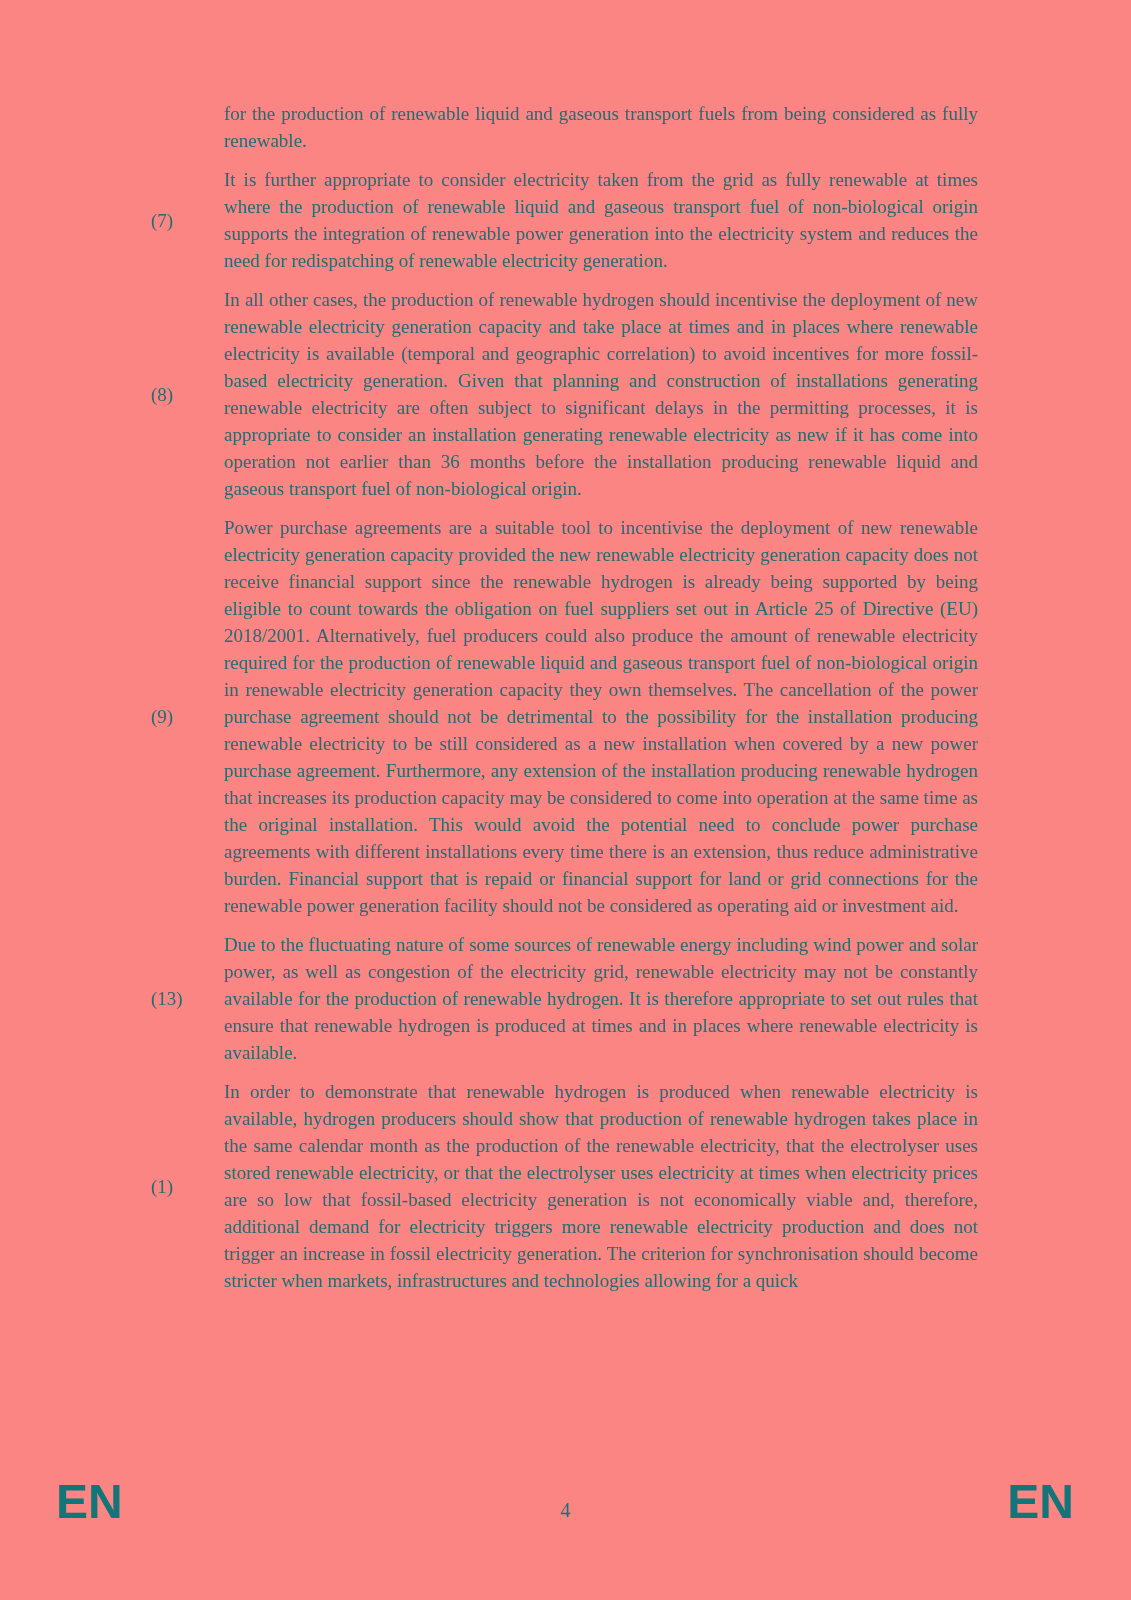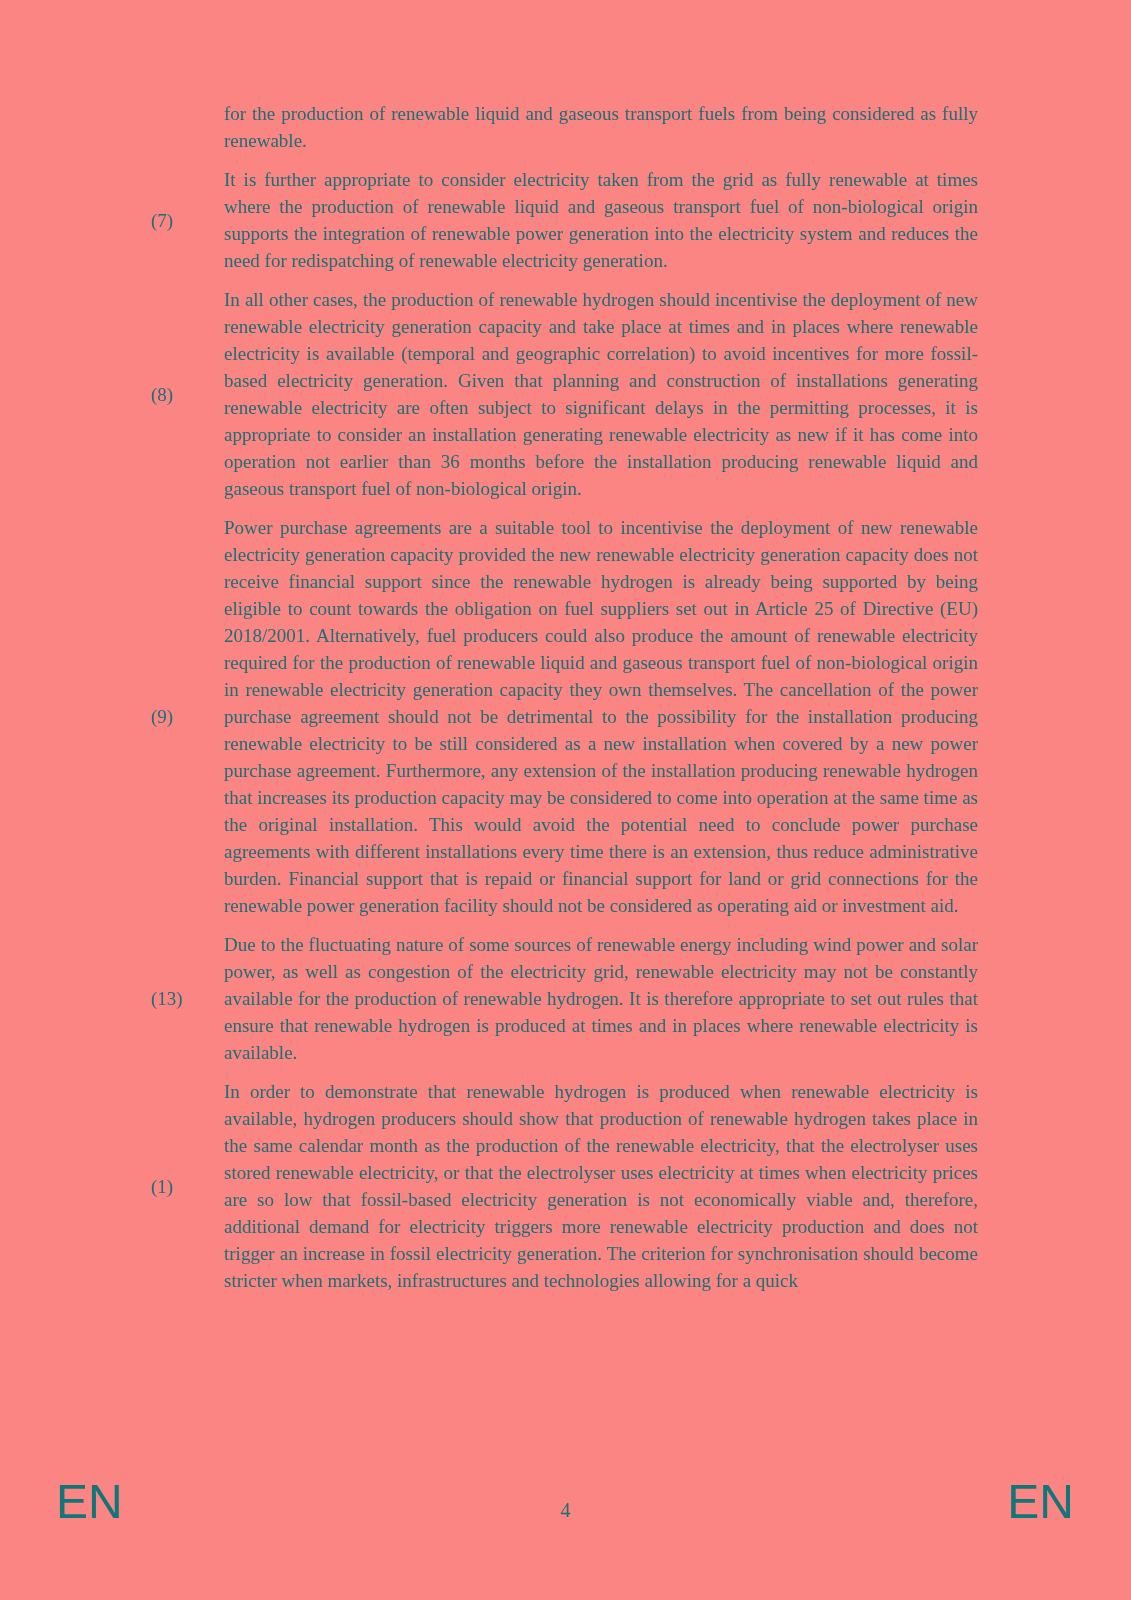--- a/index.html
+++ b/index.html
@@ -44,21 +44,21 @@
   }
   .para-text {
     width: 778px;
     text-align: justify;
     text-justify: inter-word;
   }
   .footer-lang {
     position: absolute;
     top: 1478px;
     font-family: "Liberation Sans", "DejaVu Sans", sans-serif;
-    font-weight: normal;
+    font-weight: bold;
     font-size: 48px;
     line-height: 1;
     letter-spacing: 0px;
     color: var(--marker);
   }
   .footer-lang.left  { left: 56px; }
   .footer-lang.right { right: 57px; }
   .footer-page {
     position: absolute;
     top: 1498px;

